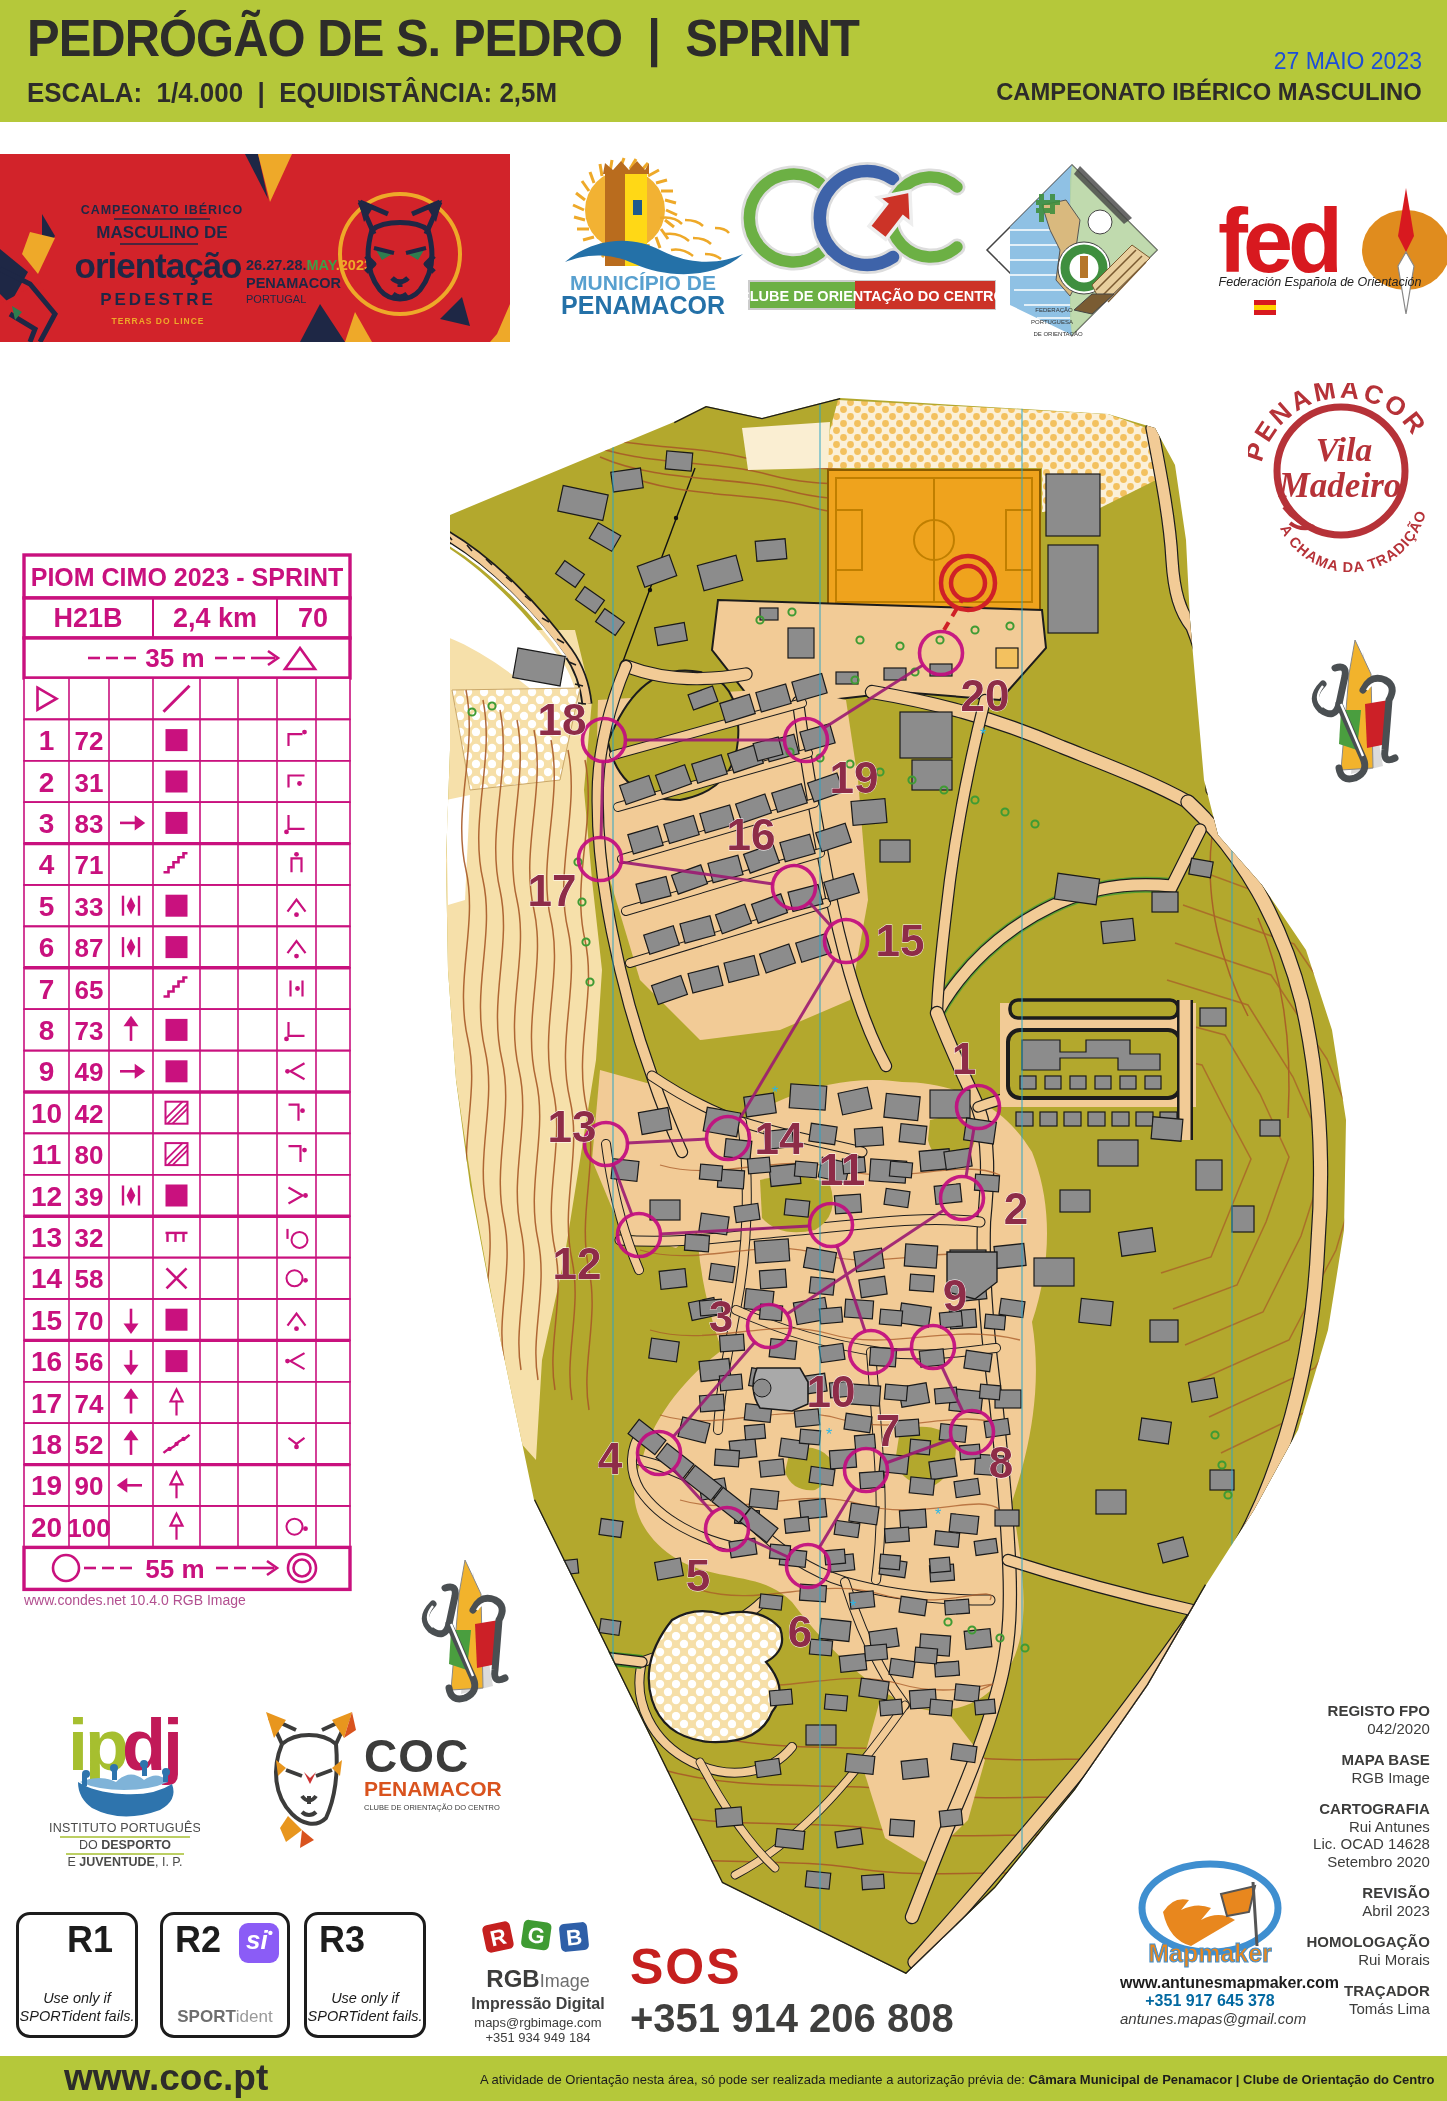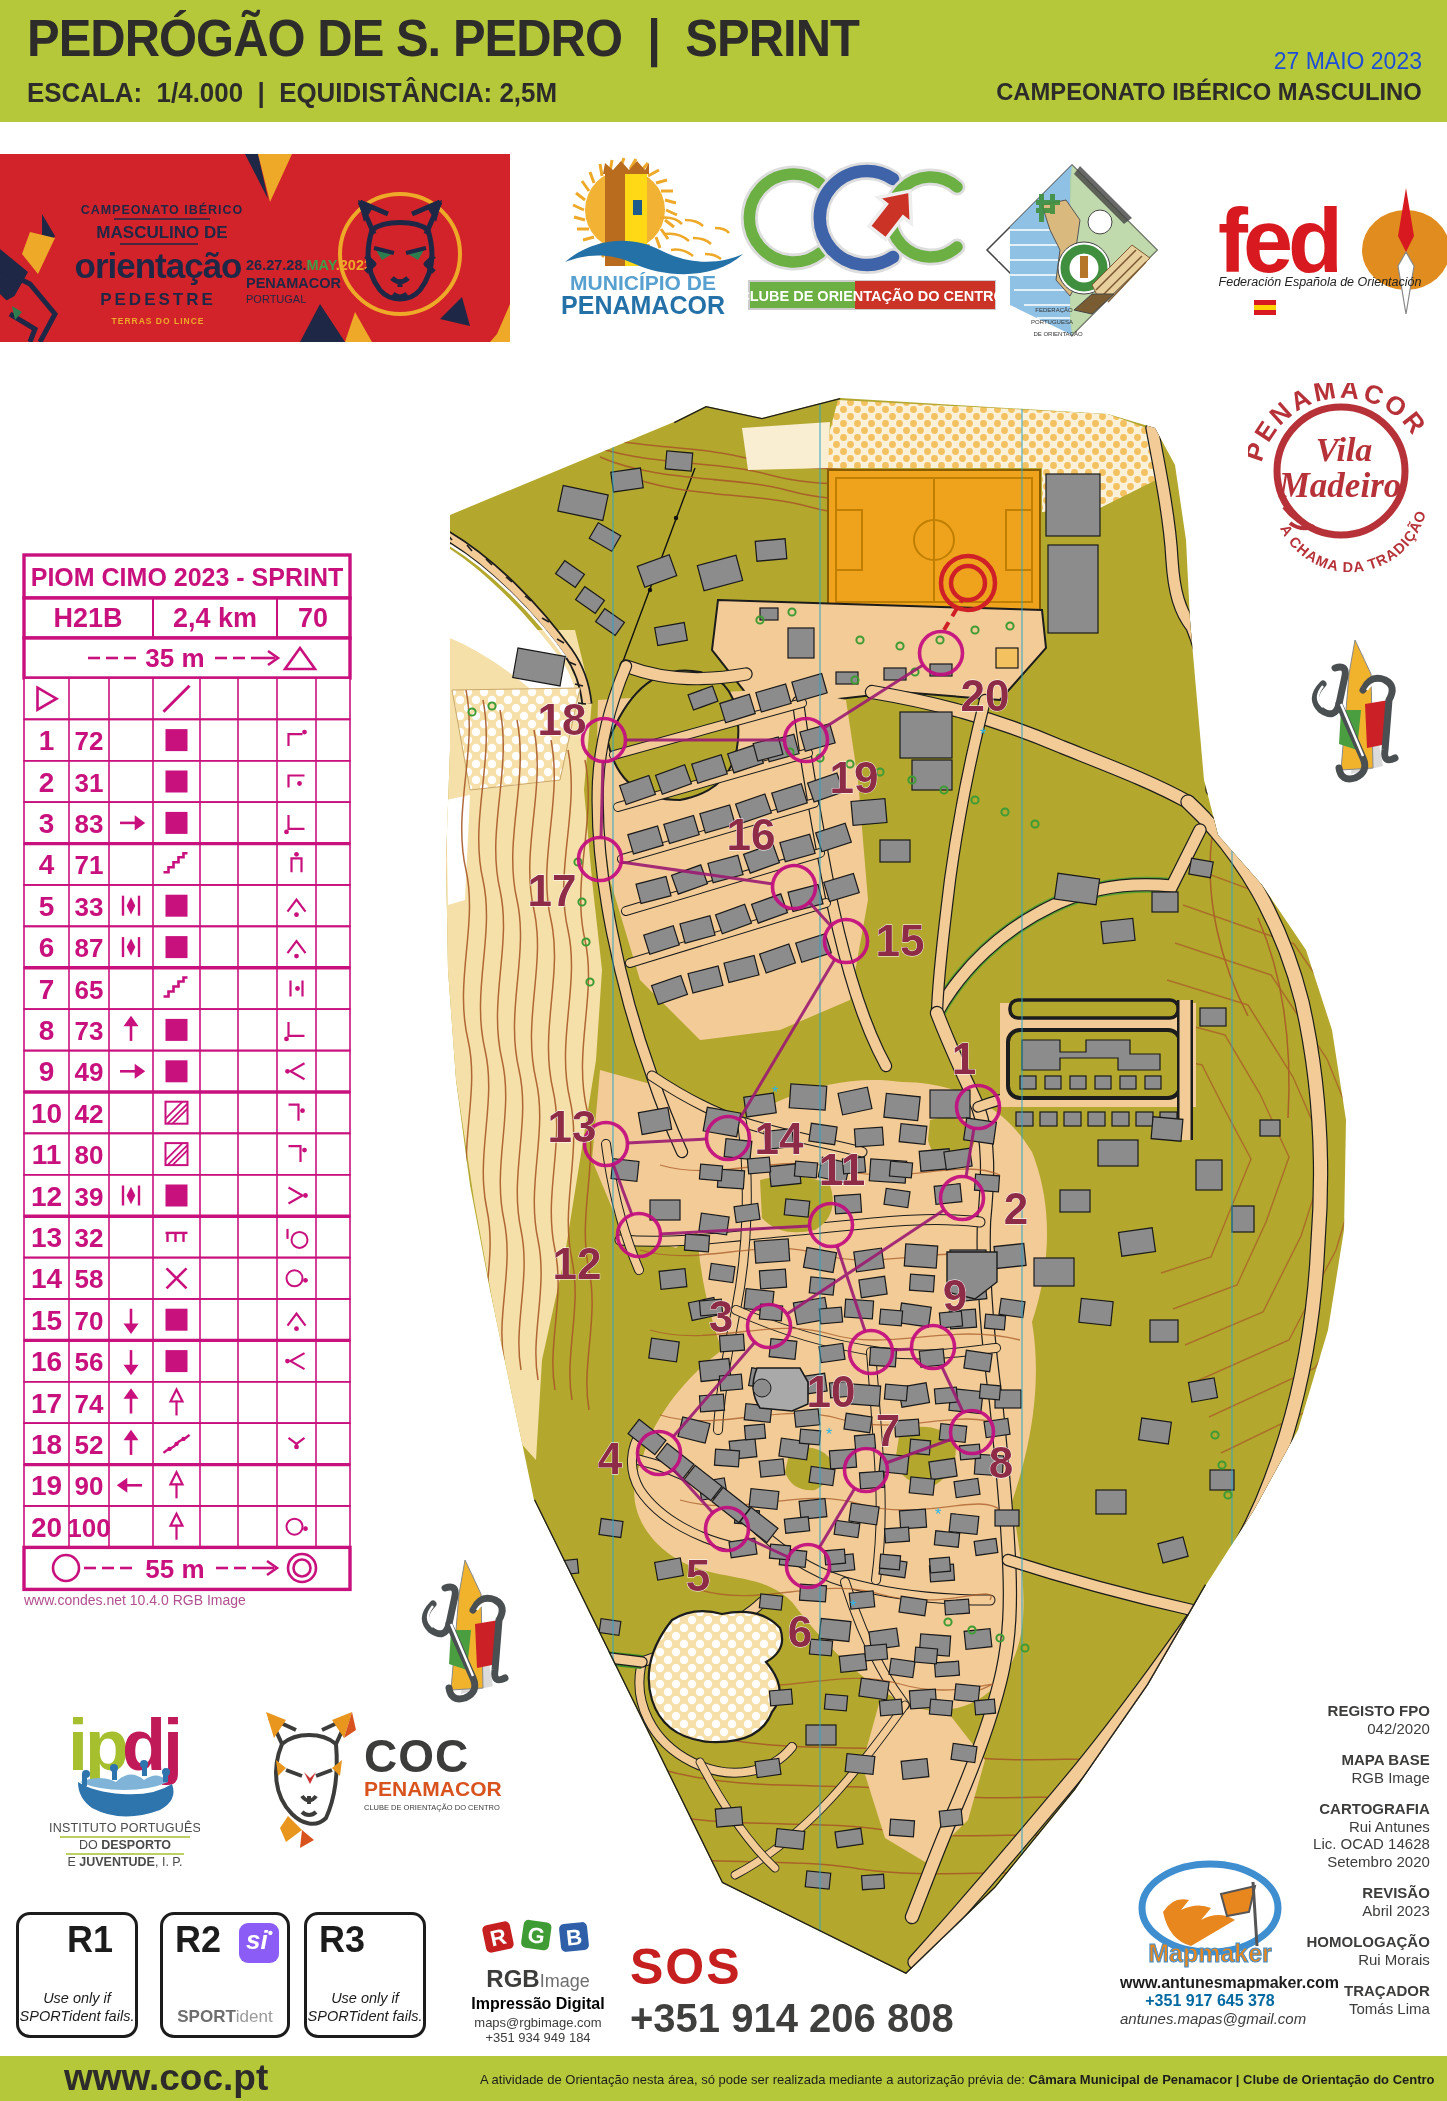--- a/index.html
+++ b/index.html
@@ -1285,21 +1285,21 @@
 <g transform="rotate(8 58 22)">
         <rect x="44" y="6" width="28" height="28" rx="5" fill="#3f9b33"></rect>
         <text x="58" y="28" font-size="22" font-weight="bold" fill="#fff" text-anchor="middle" font-family="Liberation Sans,sans-serif">G</text>
       </g>
 <g transform="rotate(-6 96 22)">
         <rect x="82" y="8" width="28" height="28" rx="5" fill="#2e5fa8"></rect>
         <text x="96" y="30" font-size="22" font-weight="bold" fill="#fff" text-anchor="middle" font-family="Liberation Sans,sans-serif">B</text>
       </g>
 </svg>
 <div style="font-size:24px;color:#3c3c3b;margin-top:0px;"><b>RGB</b><span style="font-size:18px;color:#6e6e6e;">Image</span></div>
-<div style="font-size:16px;font-weight:bold;color:#000000;margin-top:2px;">Impressão Digital</div>
+<div style="font-size:16px;font-weight:bold;color:#404040;margin-top:2px;">Impressão Digital</div>
 <div style="font-size:13px;color:#3c3c3b;margin-top:2px;">maps@rgbimage.com<br>+351 934 949 184</div>
 </div>
 
 <div style="position:absolute;left:630px;top:1938px;">
 <div style="font-size:50px;font-weight:bold;color:#c5201f;letter-spacing:2px;">SOS</div>
 <div style="font-size:40px;font-weight:bold;color:#3f3f3e;margin-top:0px;letter-spacing:0px;">+351 914 206 808</div>
 </div>
 
 <div style="position:absolute;left:1120px;top:1860px;width:180px;text-align:center;">
 <svg width="170" height="110" viewBox="0 0 170 110">

